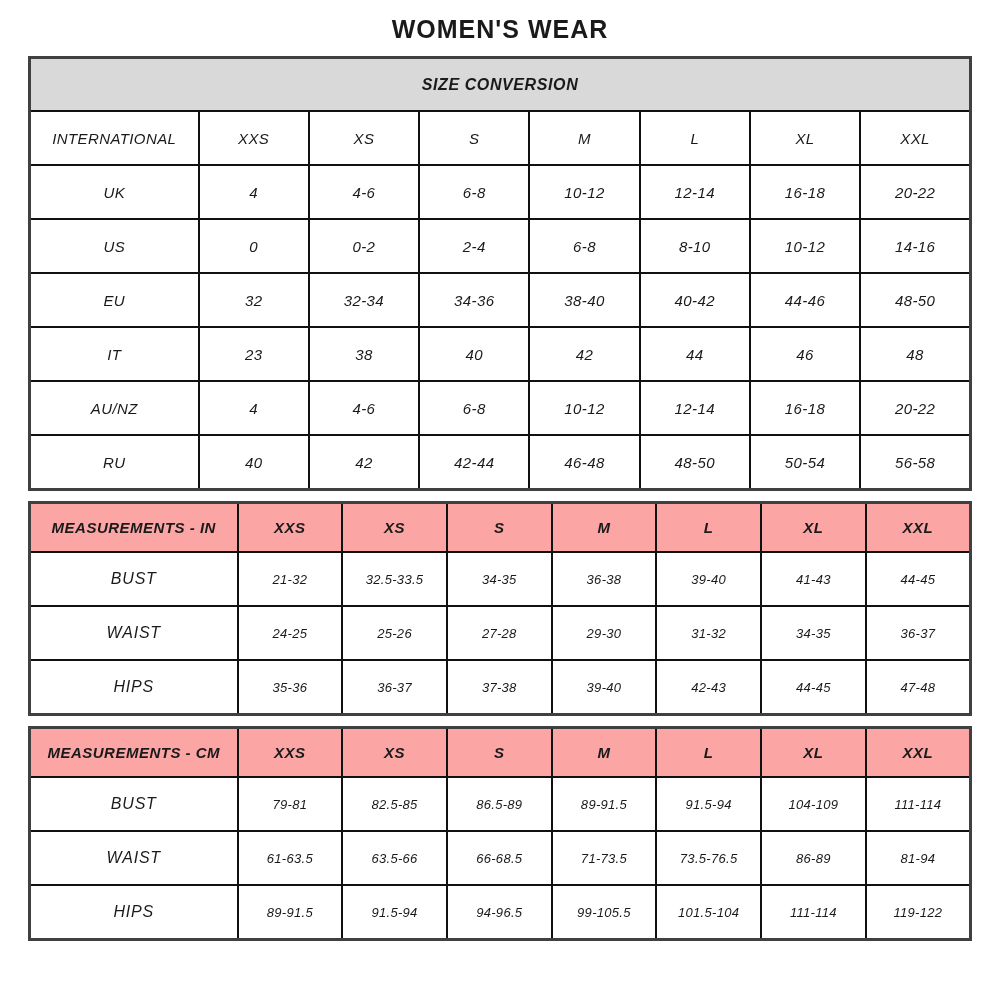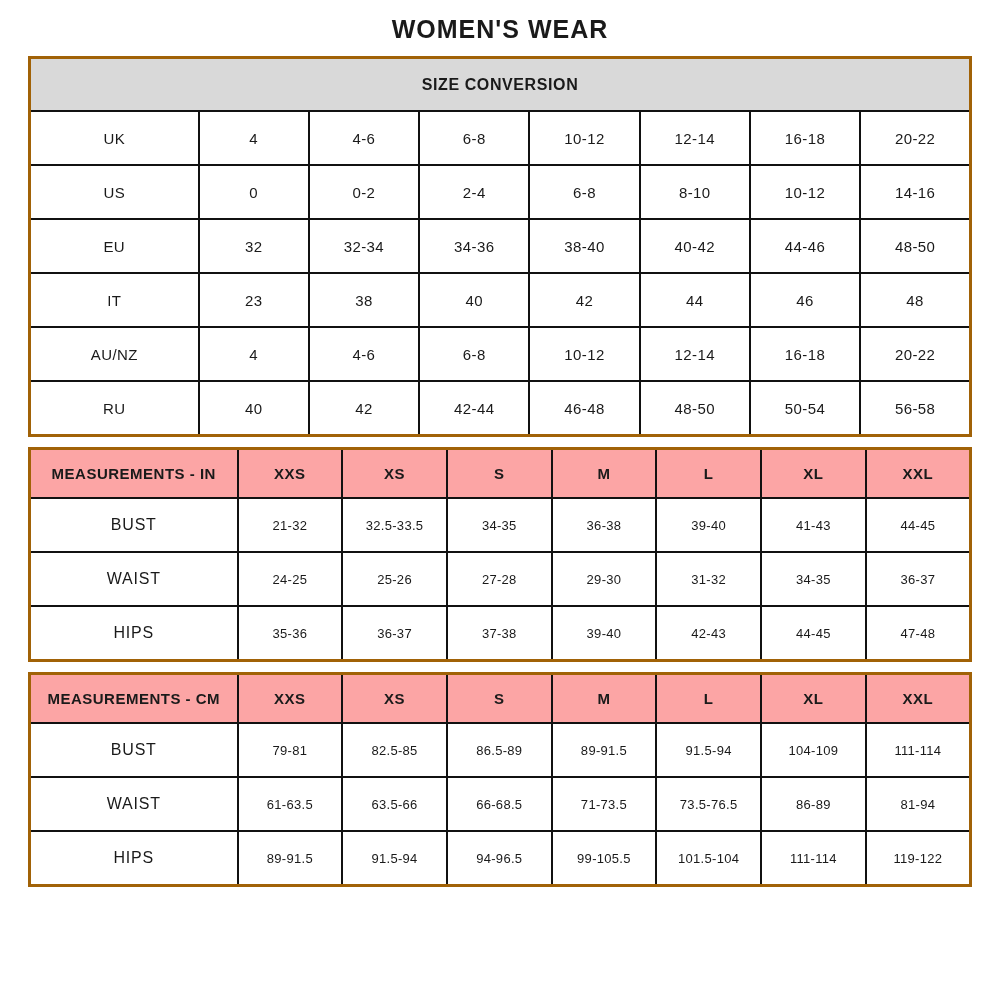--- a/index.html
+++ b/index.html
@@ -24,21 +24,22 @@
     font-size: 25px;
     font-weight: 700;
     letter-spacing: 1px;
     margin: 2px 0 12px 0;
     line-height: 30px;
   }
   table {
     border-collapse: collapse;
     table-layout: fixed;
     width: 944px;
-    border: 3px solid #a16207;
+    border: 3px solid #404040;
+    font-style: italic;
   }
   td {
     border: 2px solid #111111;
     text-align: center;
     vertical-align: middle;
     padding: 0 2px;
     overflow: hidden;
     white-space: nowrap;
   }
   
@@ -71,20 +72,30 @@
   <div class="title">WOMEN'S WEAR</div>
 
   <table class="t1">
     <colgroup>
       <col style="width:169px">
       <col span="7">
     </colgroup>
     <tbody>
       <tr class="banner">
         <td colspan="8">SIZE CONVERSION</td>
+      </tr>
+      <tr>
+        <td>INTERNATIONAL</td>
+        <td>XXS</td>
+        <td>XS</td>
+        <td>S</td>
+        <td>M</td>
+        <td>L</td>
+        <td>XL</td>
+        <td>XXL</td>
       </tr>
       <tr>
         <td>UK</td>
         <td>4</td>
         <td>4-6</td>
         <td>6-8</td>
         <td>10-12</td>
         <td>12-14</td>
         <td>16-18</td>
         <td>20-22</td>

